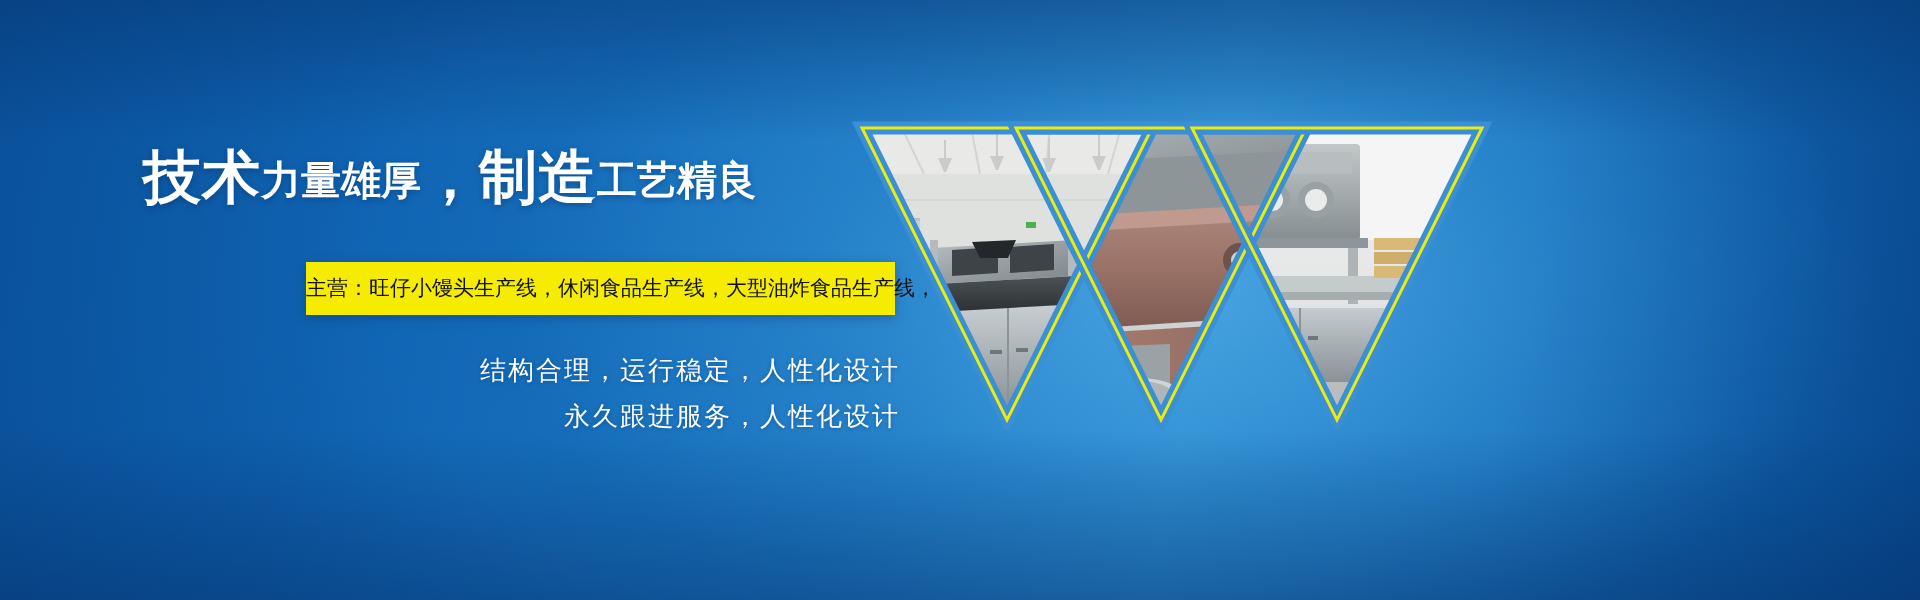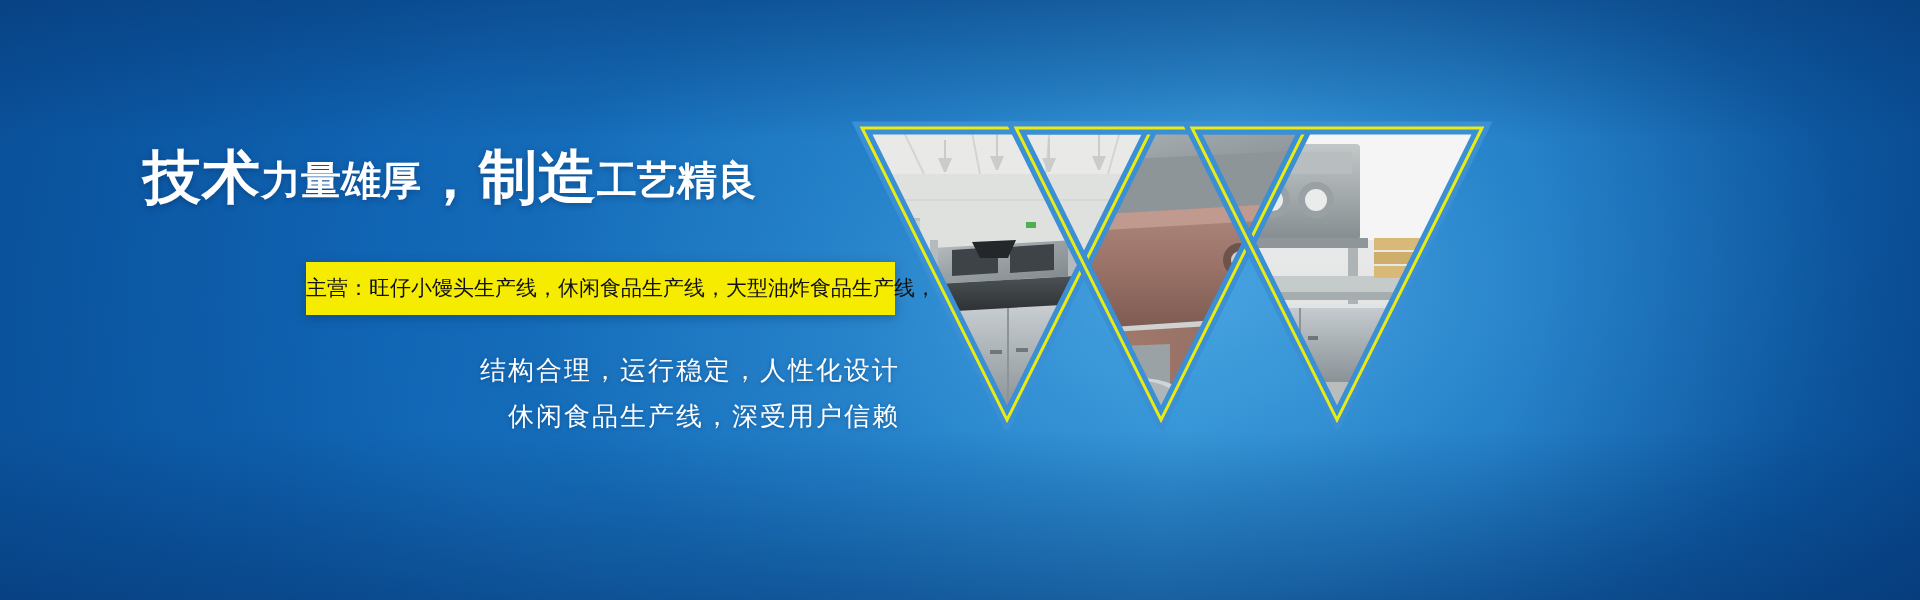--- a/index.html
+++ b/index.html
@@ -341,16 +341,16 @@
       <span class="h-big">技术</span><span class="h-small">力量雄厚</span><span class="h-comma">，</span><span class="h-big">制造</span><span class="h-small">工艺精良</span>
     </div>
   </div>
 
   <div class="yellow-wrap">
     <div class="yellow-line">主营：旺仔小馒头生产线，休闲食品生产线，大型油炸食品生产线，</div>
   </div>
 
   <div class="sub-wrap">
     <div class="sub-line">结构合理，运行稳定，人性化设计</div>
-    <div class="sub-line">休闲食品生产线，深受用户信赖</div>
+    <div class="sub-line">永久跟进服务，人性化设计</div>
   </div>
 
 </div>
 
 </body></html>

